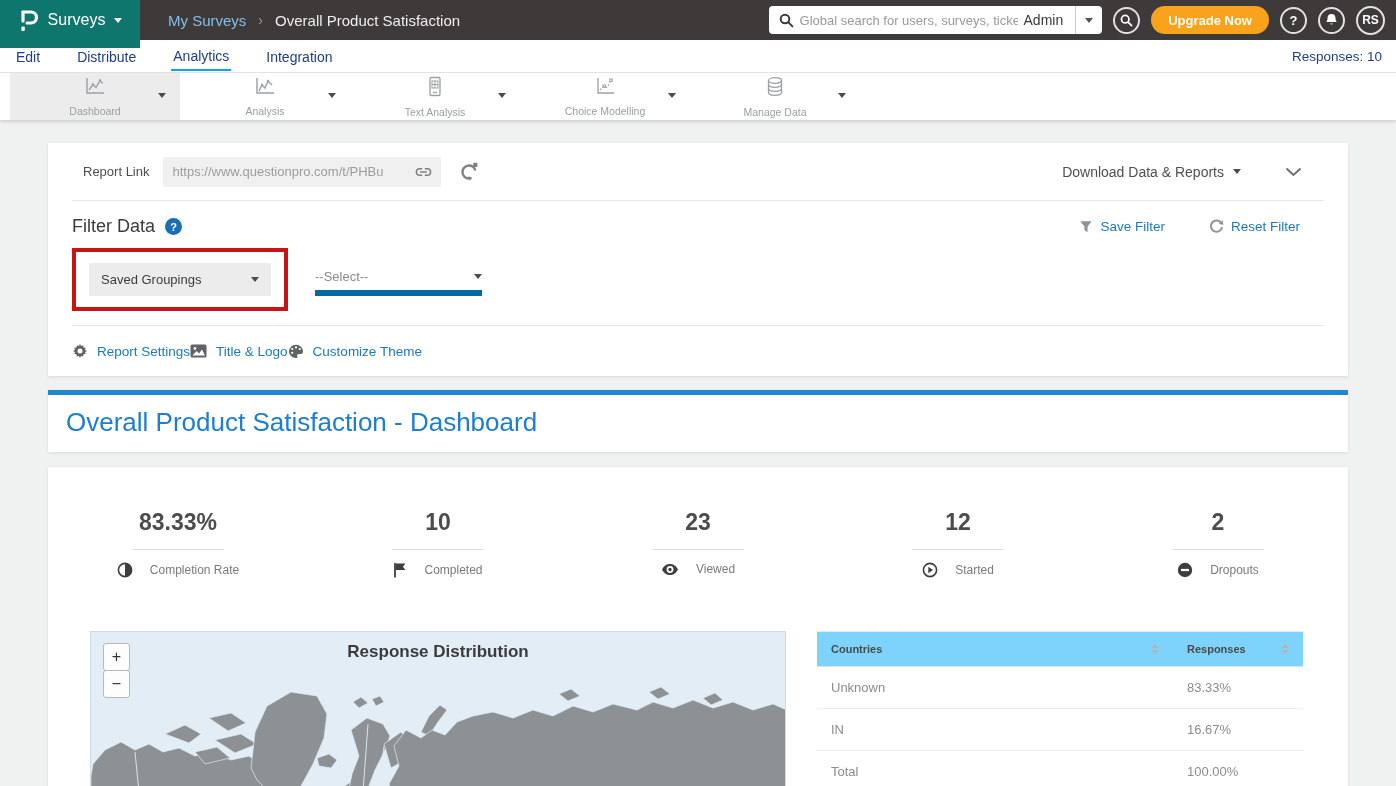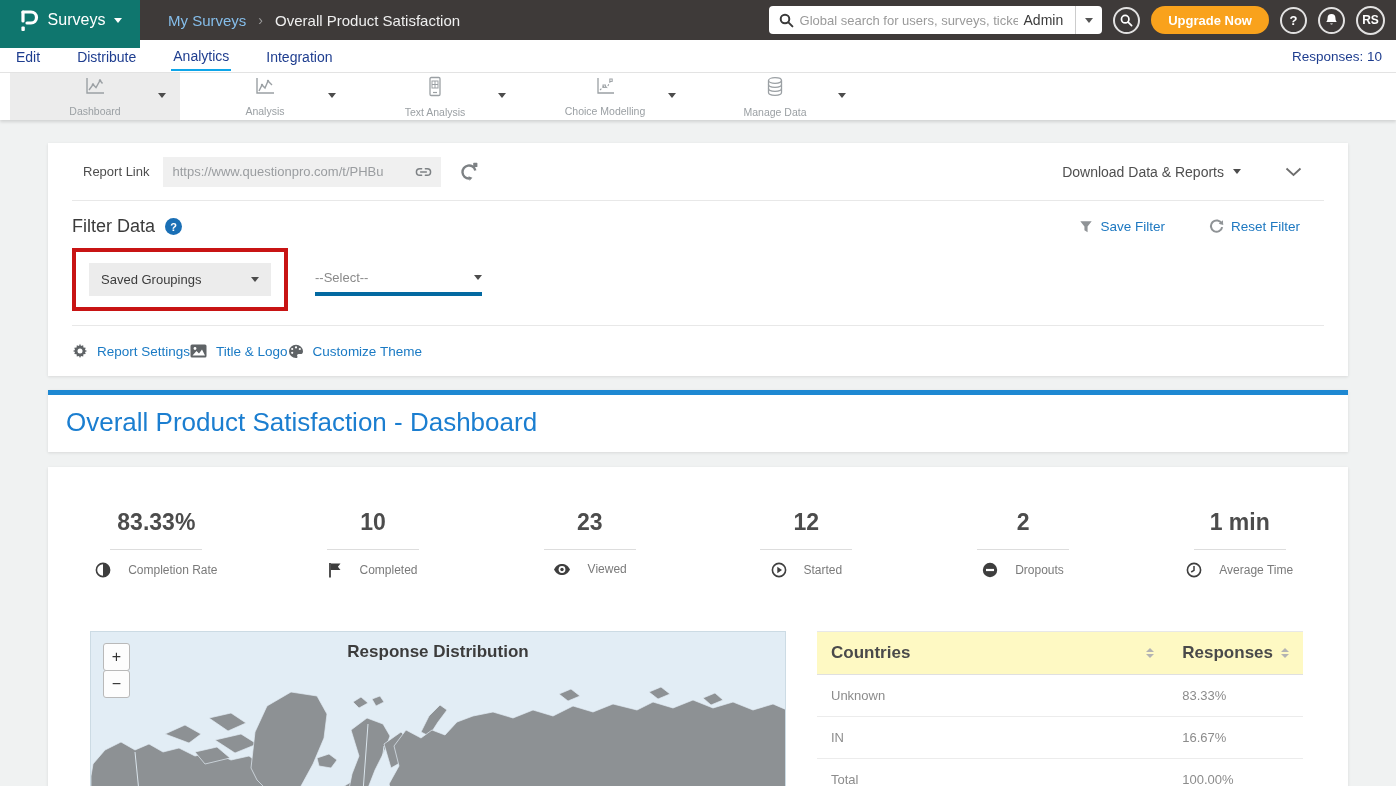--- a/index.html
+++ b/index.html
@@ -58,21 +58,21 @@
   .filter-title-row { display:flex; align-items:center; }
   .filter-title { font-size:18px; color:#3b3b3b; font-weight:normal; }
   .help-bubble { width:17px; height:17px; border-radius:50%; background:#1a6fb5; color:#fff; font-size:11px; font-weight:bold; display:flex; align-items:center; justify-content:center; margin-left:10px; cursor:pointer; }
   .filter-actions { margin-left:auto; display:flex; align-items:flex-start; gap:44px; padding-right:24px; }
   .filter-action { display:flex; align-items:center; gap:7px; font-size:13.5px; color:#1d78c1; cursor:pointer; }
   .filter-controls { margin-top:11px; display:flex; align-items:flex-start; }
   .red-box { border:4px solid #c81414; padding:11px 13px; }
   .select-box { width:182px; height:33px; background:#ececec; display:flex; align-items:center; padding:0 12px; cursor:pointer; }
   .select-box span { font-size:13px; color:#3c3c3c; }
   .select-caret { margin-left:auto; width:0;height:0;border-left:4px solid transparent;border-right:4px solid transparent;border-top:5px solid #4c4c4c; }
-  .select-line { margin-left:27px; margin-top:15px; width:167px; height:33px; border-bottom:4px solid #0369a1; display:flex; align-items:center; cursor:pointer; }
+  .select-line { margin-left:27px; margin-top:15px; width:167px; height:33px; border-bottom:6px solid #0369a1; display:flex; align-items:center; cursor:pointer; }
   .select-line span { font-size:13px; color:#8a8a8a; }
 
   .settings-row { height:50px; display:flex; align-items:center; padding:0 24px; }
   .settings-link { display:flex; align-items:center; gap:9px; font-size:13.5px; color:#1a7ac4; cursor:pointer; }
 
   
   .title-panel { margin-top:14px; border-top:5px solid #1e88d2; padding:12px 18px 14px; }
   .page-title { font-size:26px; color:#1b7ed0; font-weight:500; }
 
   
@@ -87,21 +87,21 @@
   .bottom-row { margin-top:53px; display:flex; padding:0 45px 0 42px; gap:31px; }
   .map-box { width:696px; height:175px; background:#e2edf5; border:1px solid #ccdbe4; position:relative; overflow:hidden; }
   .map-title { text-align:center; font-size:17px; font-weight:bold; color:#3c3c3c; margin-top:10px; position:relative; z-index:2; }
   .zoom-controls { position:absolute; left:12px; top:11px; z-index:3; display:flex; flex-direction:column; }
   .zoom-btn { width:27px; height:28px; background:#fdfdfd; border:1px solid #b9b9b9; border-radius:3px; font-size:16px; color:#333; display:flex; align-items:center; justify-content:center; cursor:pointer; }
   .zoom-btn + .zoom-btn { margin-top:-1px; }
   .map-svg { position:absolute; left:0; top:40px; }
 
   .table-box { flex:1; }
   table { width:100%; border-collapse:collapse; }
-  thead th { background:#fef9c3; border-top:1px solid #e8e8e8; border-bottom:1px solid #e0e0e0; padding:11px 14px; font-size:17px; color:#4a4a4a; text-align:left; }
+  thead th { background:#7dd3fc; border-top:1px solid #e8e8e8; border-bottom:1px solid #e0e0e0; padding:11px 14px; font-size:11px; color:#4a4a4a; text-align:left; }
   th .th-inner { display:flex; align-items:center; justify-content:space-between; }
   th.col-resp { width:130px; }
   .sort-icon { display:inline-flex; flex-direction:column; gap:2px; margin-left:8px; cursor:pointer; }
   .sort-icon .up { width:0;height:0;border-left:4px solid transparent;border-right:4px solid transparent;border-bottom:4px solid #b3b3b3; }
   .sort-icon .dn { width:0;height:0;border-left:4px solid transparent;border-right:4px solid transparent;border-top:4px solid #b3b3b3; }
   tbody td { padding:13px 14px; font-size:13px; color:#8c8c8c; border-bottom:1px solid #ececec; }
 </style>
 </head>
 <body>
 
@@ -382,31 +382,20 @@
         <div class="stat-divider"></div>
         <div class="stat-bottom">
           <svg width="16" height="16" viewBox="0 0 16 16">
               <circle cx="8" cy="8" r="7.2" fill="#3e3e3e"></circle>
               <rect x="4" y="6.9" width="8" height="2.2" fill="#fff"></rect>
             </svg>
           <span class="stat-label">Dropouts</span>
         </div>
       </div>
 
-      <div class="stat">
-        <div class="stat-value">1 min</div>
-        <div class="stat-divider"></div>
-        <div class="stat-bottom">
-          <svg width="16" height="16" viewBox="0 0 16 16">
-              <circle cx="8" cy="8" r="6.6" fill="none" stroke="#3e3e3e" stroke-width="1.6"></circle>
-              <polyline points="8,4 8,8.4 5.2,10" fill="none" stroke="#3e3e3e" stroke-width="1.5"></polyline>
-            </svg>
-          <span class="stat-label">Average Time</span>
-        </div>
-      </div>
     </div>
 
     <div class="bottom-row">
 
       <div class="map-box">
         <div class="zoom-controls">
           <div class="zoom-btn">+</div>
           <div class="zoom-btn">−</div>
         </div>
         <div class="map-title">Response Distribution</div>

